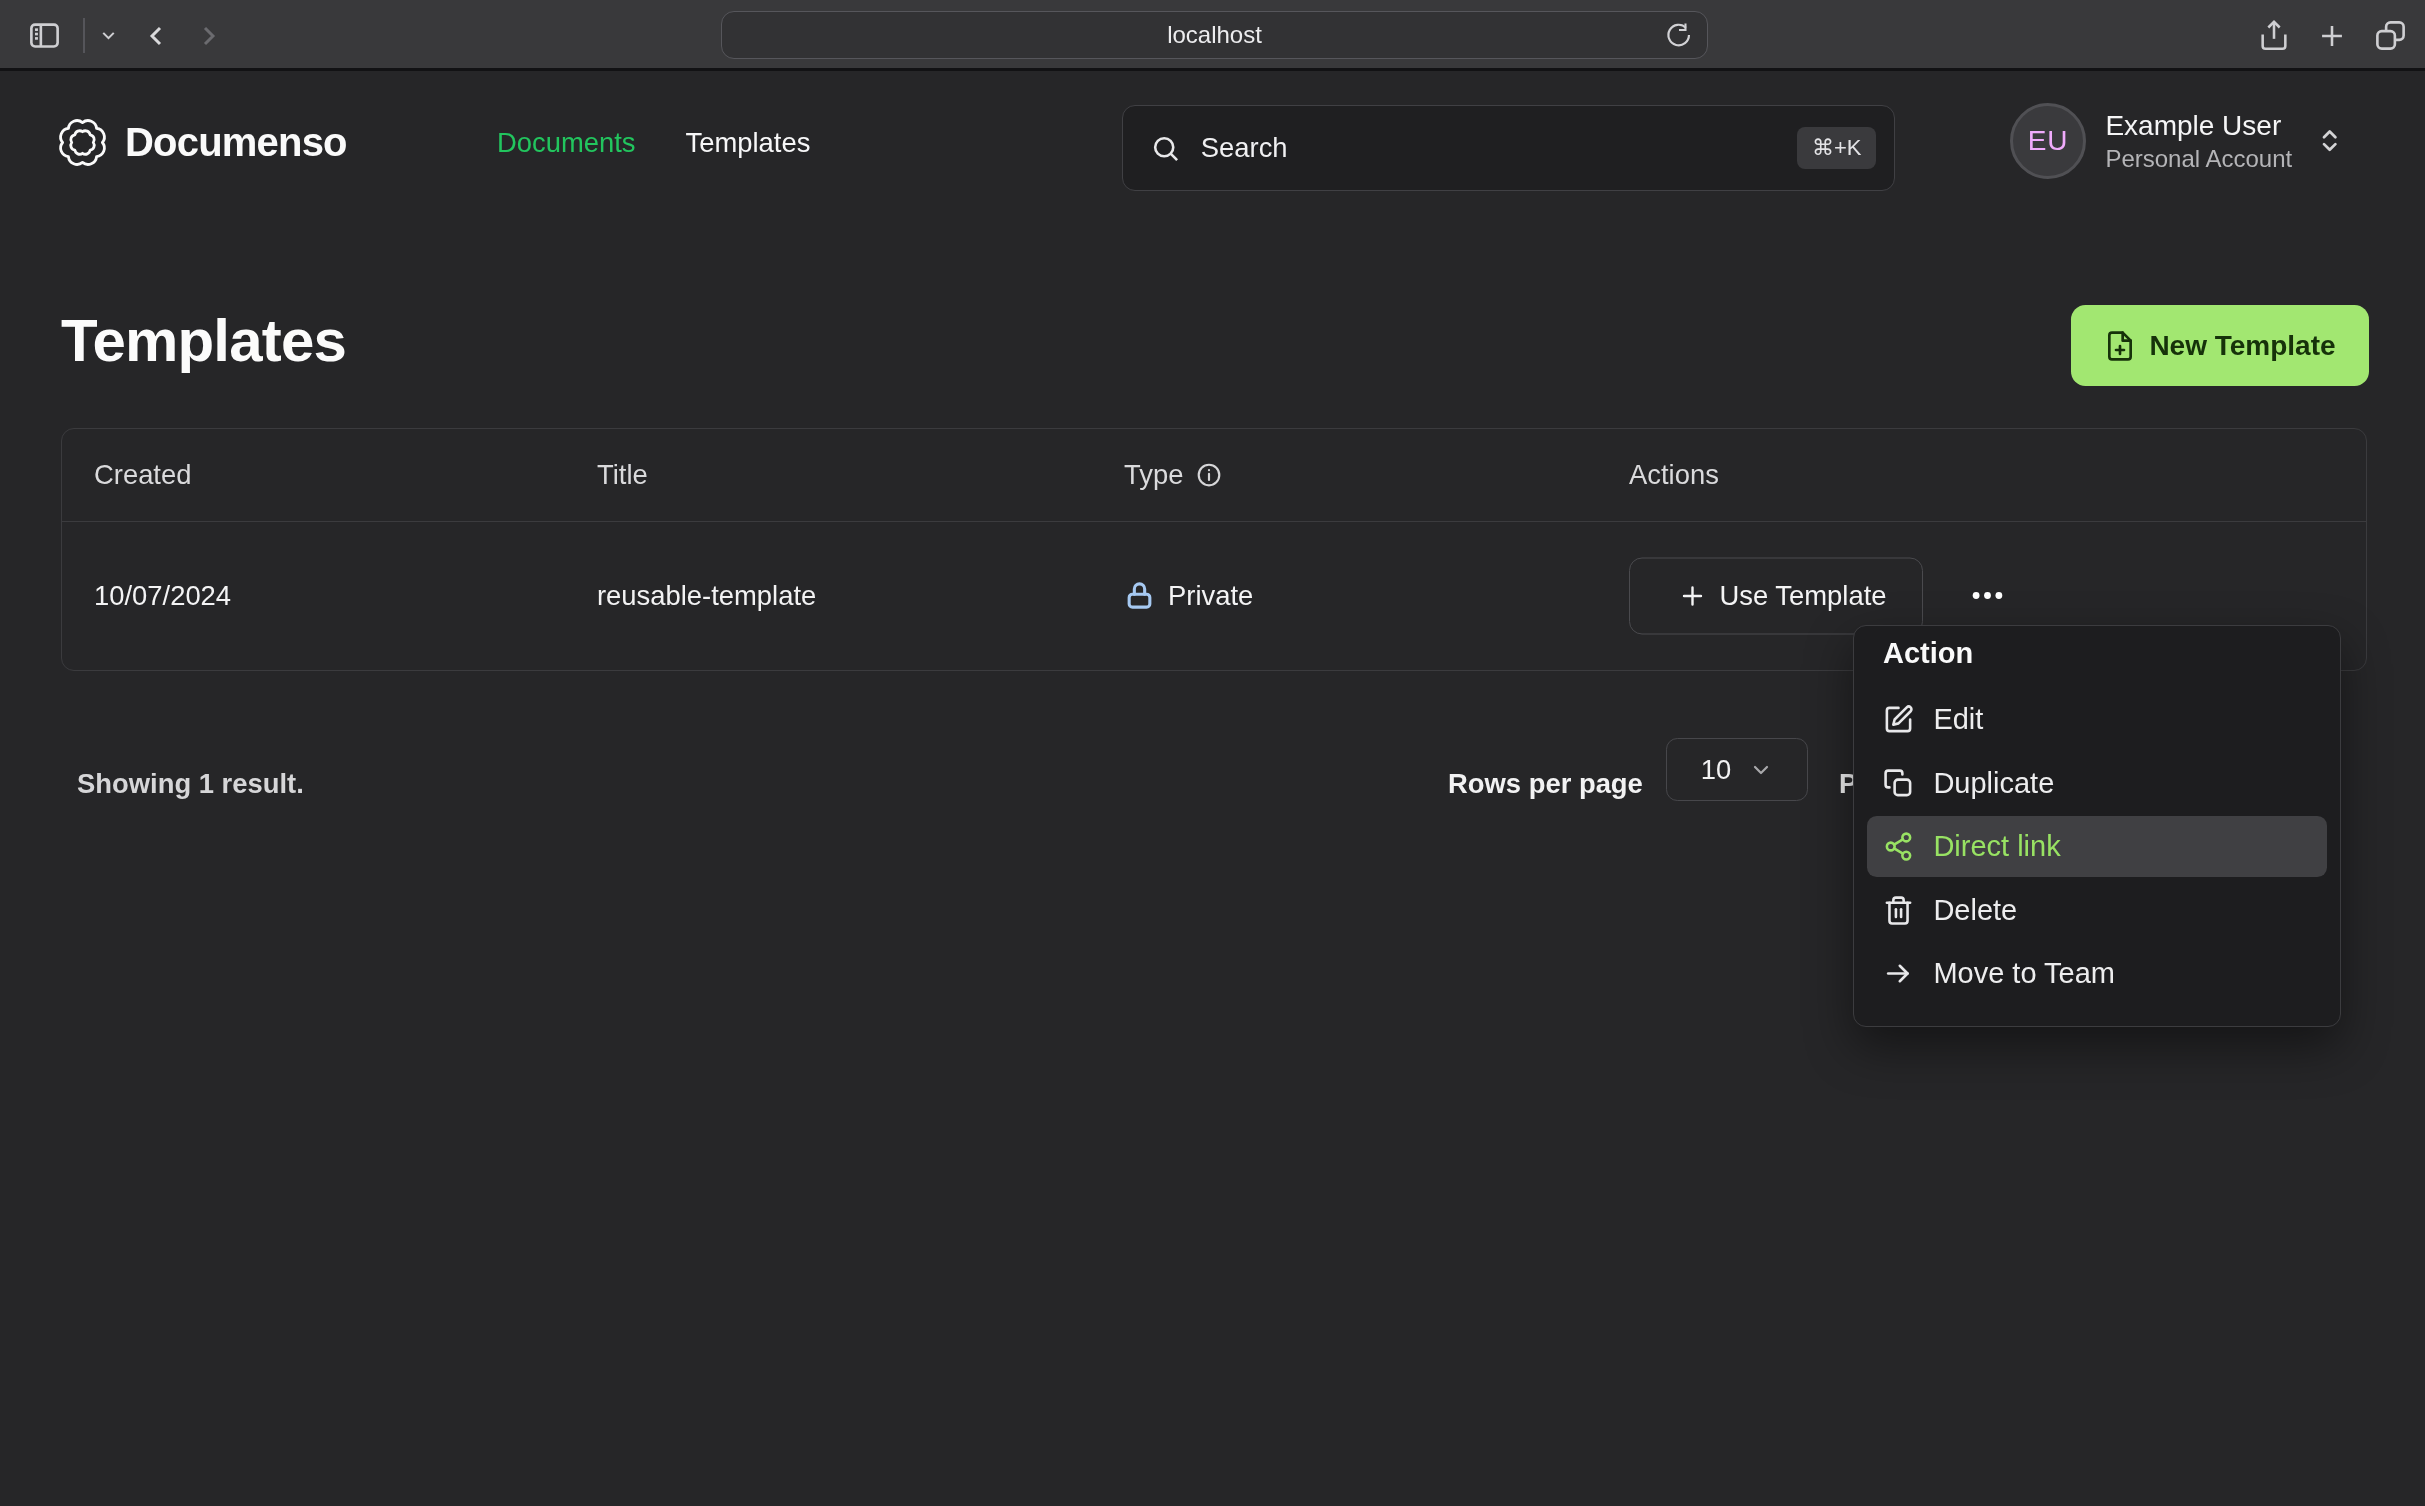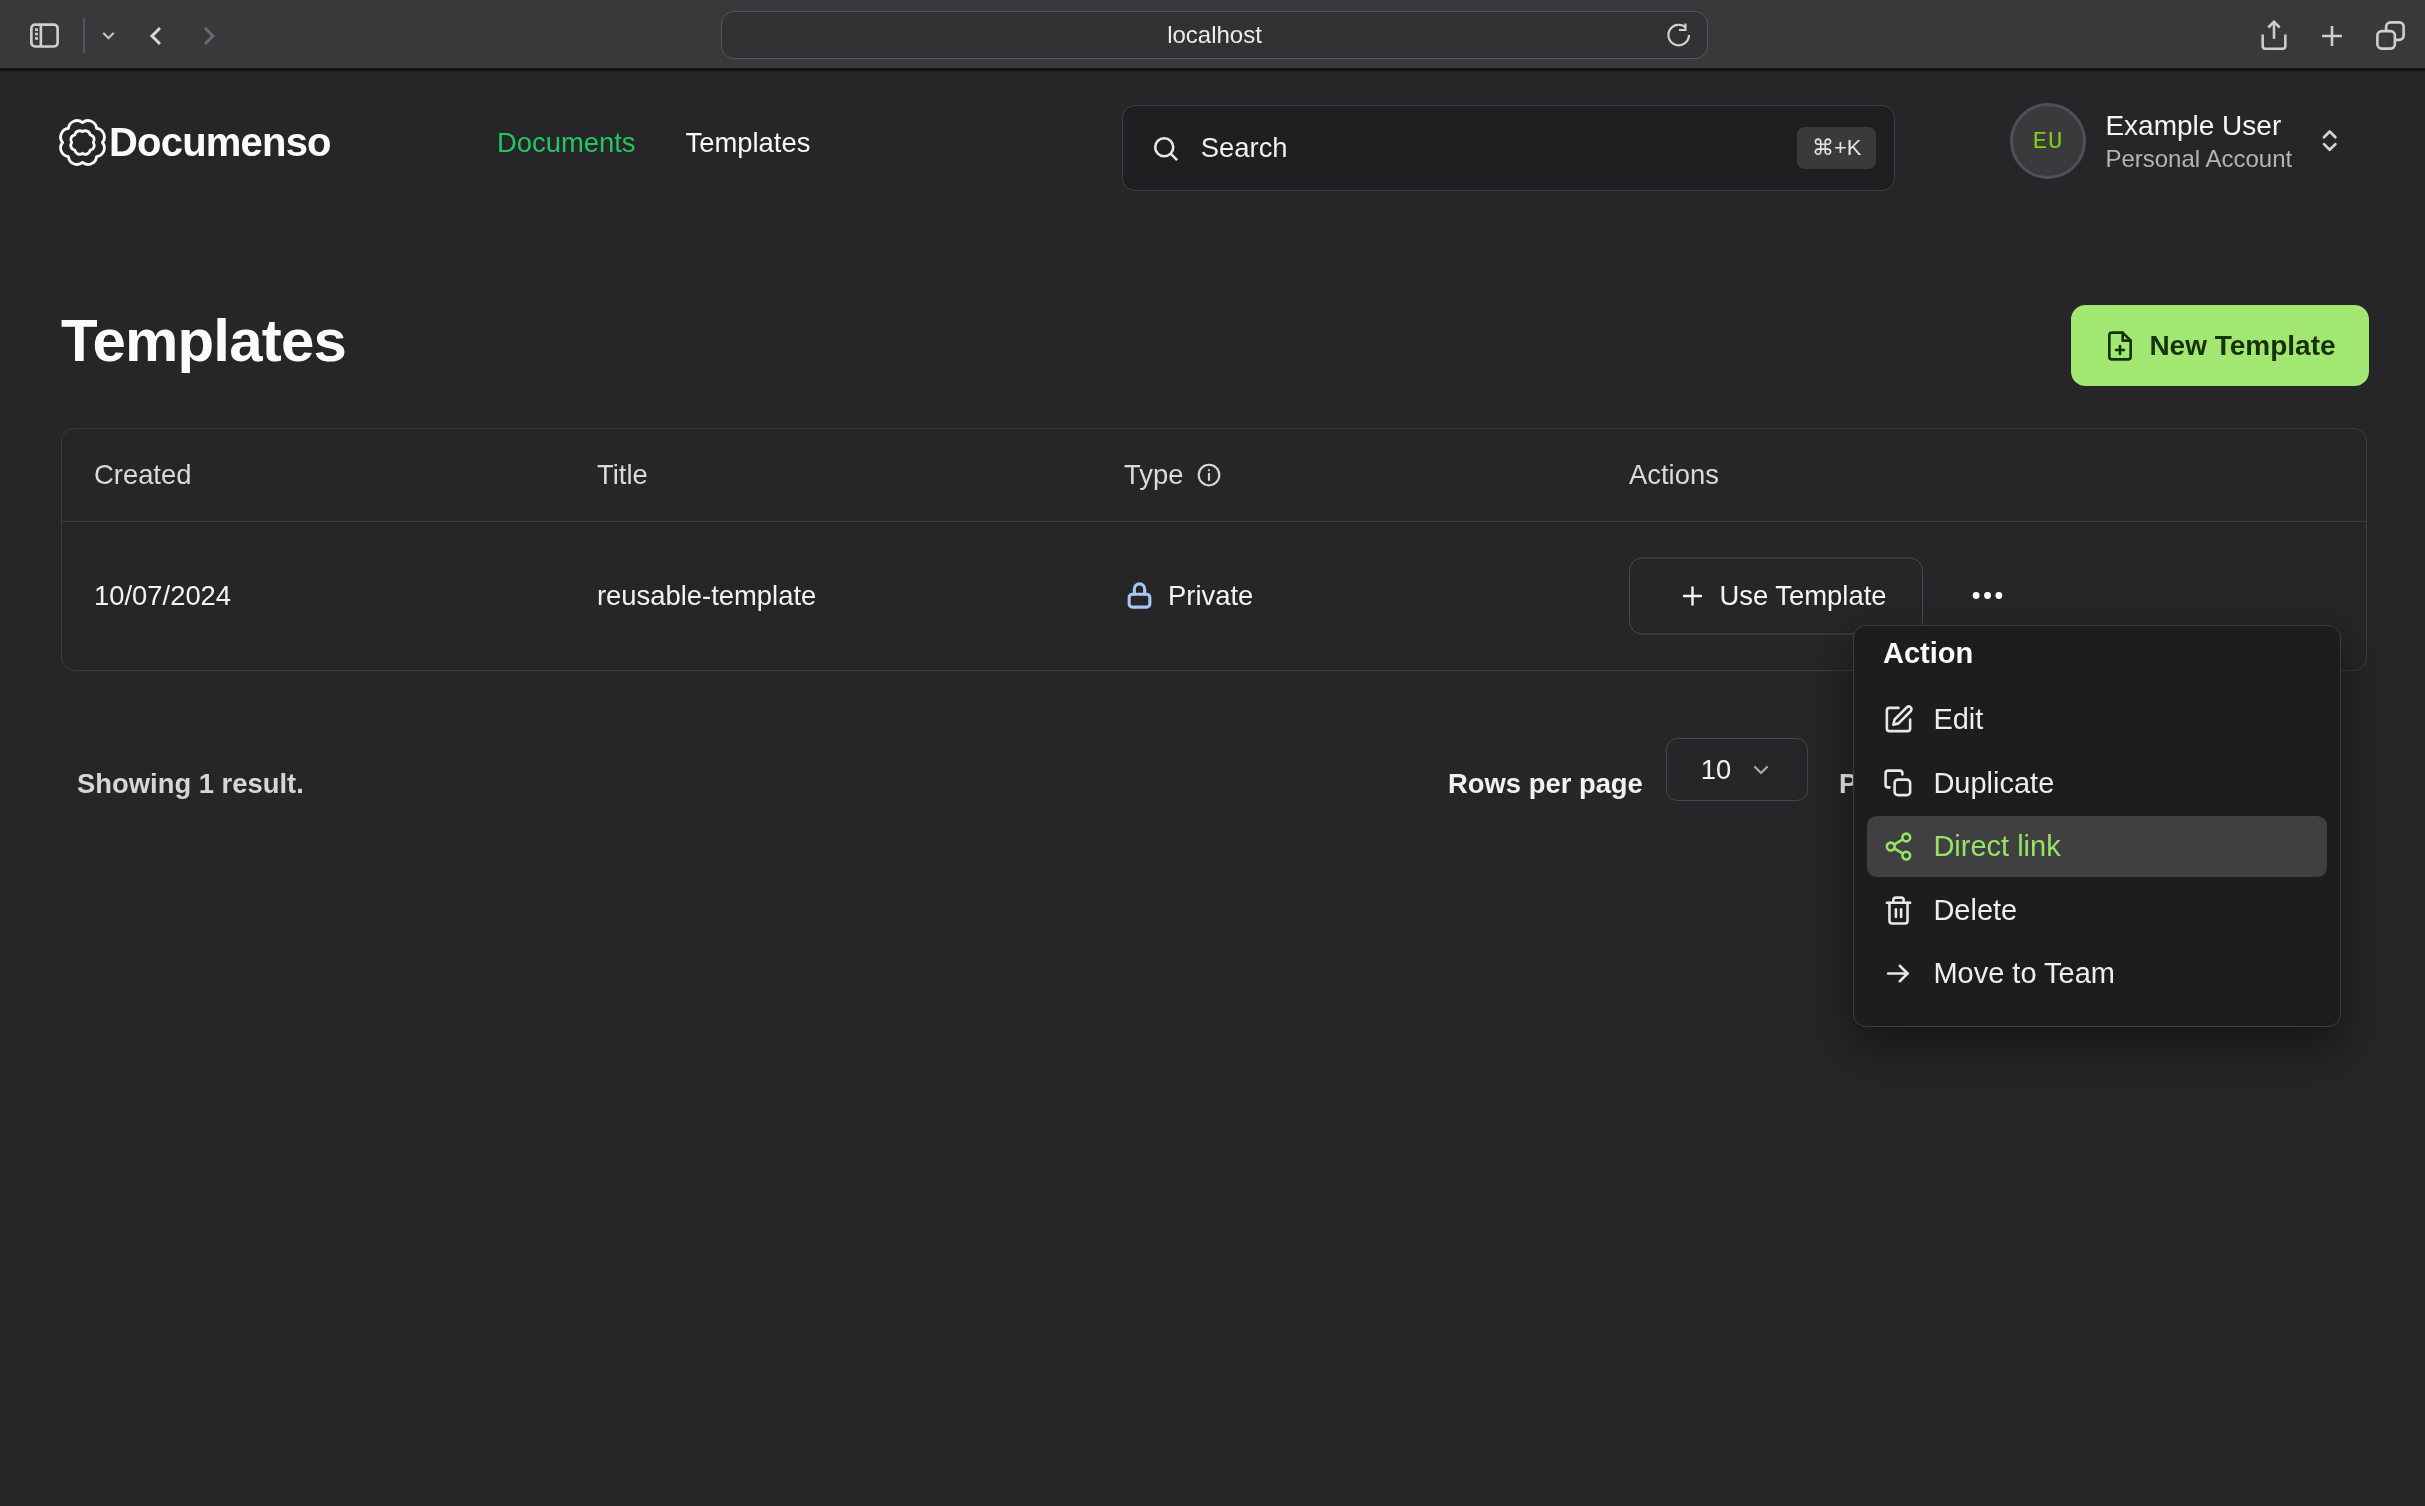--- a/index.html
+++ b/index.html
@@ -20,38 +20,38 @@
   .url-field{
     position:absolute; left:721px; top:11.3px; width:987px; height:48px;
     background:#323234; border:1.6px solid #56565b; border-radius:13px;
     display:flex; align-items:center; justify-content:center;
   }
   .url-text{ font-size:24px; color:#ececee; }
   .reload{ position:absolute; right:14.5px; top:50%; transform:translateY(-50%); color:#d2d2d5; }
   .chrome .right{ position:absolute; right:18px; top:0; height:71px; display:flex; align-items:center; gap:24px; color:#cfcfd2; }
 
   
-  .brand{ position:absolute; left:56px; top:115px; height:55px; display:flex; align-items:center; }
+  .brand{ position:absolute; left:56px; top:115px; height:55px; display:flex; align-items:center; gap:16px; }
   .brand-name{ font-size:40px; font-weight:700; letter-spacing:-0.8px; color:#fafafa; }
   .mainnav{ position:absolute; left:497px; top:115px; height:55px; display:flex; align-items:center; gap:50px; font-size:27.4px; }
   .navlink{ color:#22c55e; cursor:pointer; }
   .navlink.active{ color:#f7f7f8; font-weight:500; }
 
   .search{
     position:absolute; left:1122px; top:105px; width:773px; height:86px;
     background:#1f1f21; border:1.6px solid #404044; border-radius:13px;
     display:flex; align-items:center; padding:0 18px 0 27.4px; gap:19.4px;
   }
   .search-text{ font-size:27.4px; color:#f0f0f2; flex:1; }
   .kbd{ background:#3a3a3d; border-radius:8px; padding:8px 14.5px; font-size:22px; color:#e3e3e6; }
 
   .account{ position:absolute; left:2010px; top:103px; display:flex; align-items:center; gap:19.4px; cursor:pointer; }
   .avatar{
     width:76px; height:76px; border-radius:50%; background:#3a3a3d; border:3.2px solid #505054;
-    display:flex; align-items:center; justify-content:center; font-size:24px; color:#84cc16; letter-spacing:0.8px;font-family:Liberation Mono, monospace;
+    display:flex; align-items:center; justify-content:center; font-size:28px; color:#f0abfc; letter-spacing:0.8px;
   }
   .acct-name{ font-size:28px; color:#f5f5f6; line-height:34px; }
   .acct-type{ font-size:24px; color:#b4b4b7; line-height:31px; }
   .acct-chevrons{ color:#d4d4d6; margin-left:4.8px; }
 
   
   .page-title{ position:absolute; left:61px; top:306px; font-size:60px; font-weight:700; letter-spacing:-0.8px; color:#fbfbfb; }
   .btn-new{
     position:absolute; left:2071px; top:305px; width:298px; height:81px;
     background:#a2e771; border:none; border-radius:14.5px; cursor:pointer;

